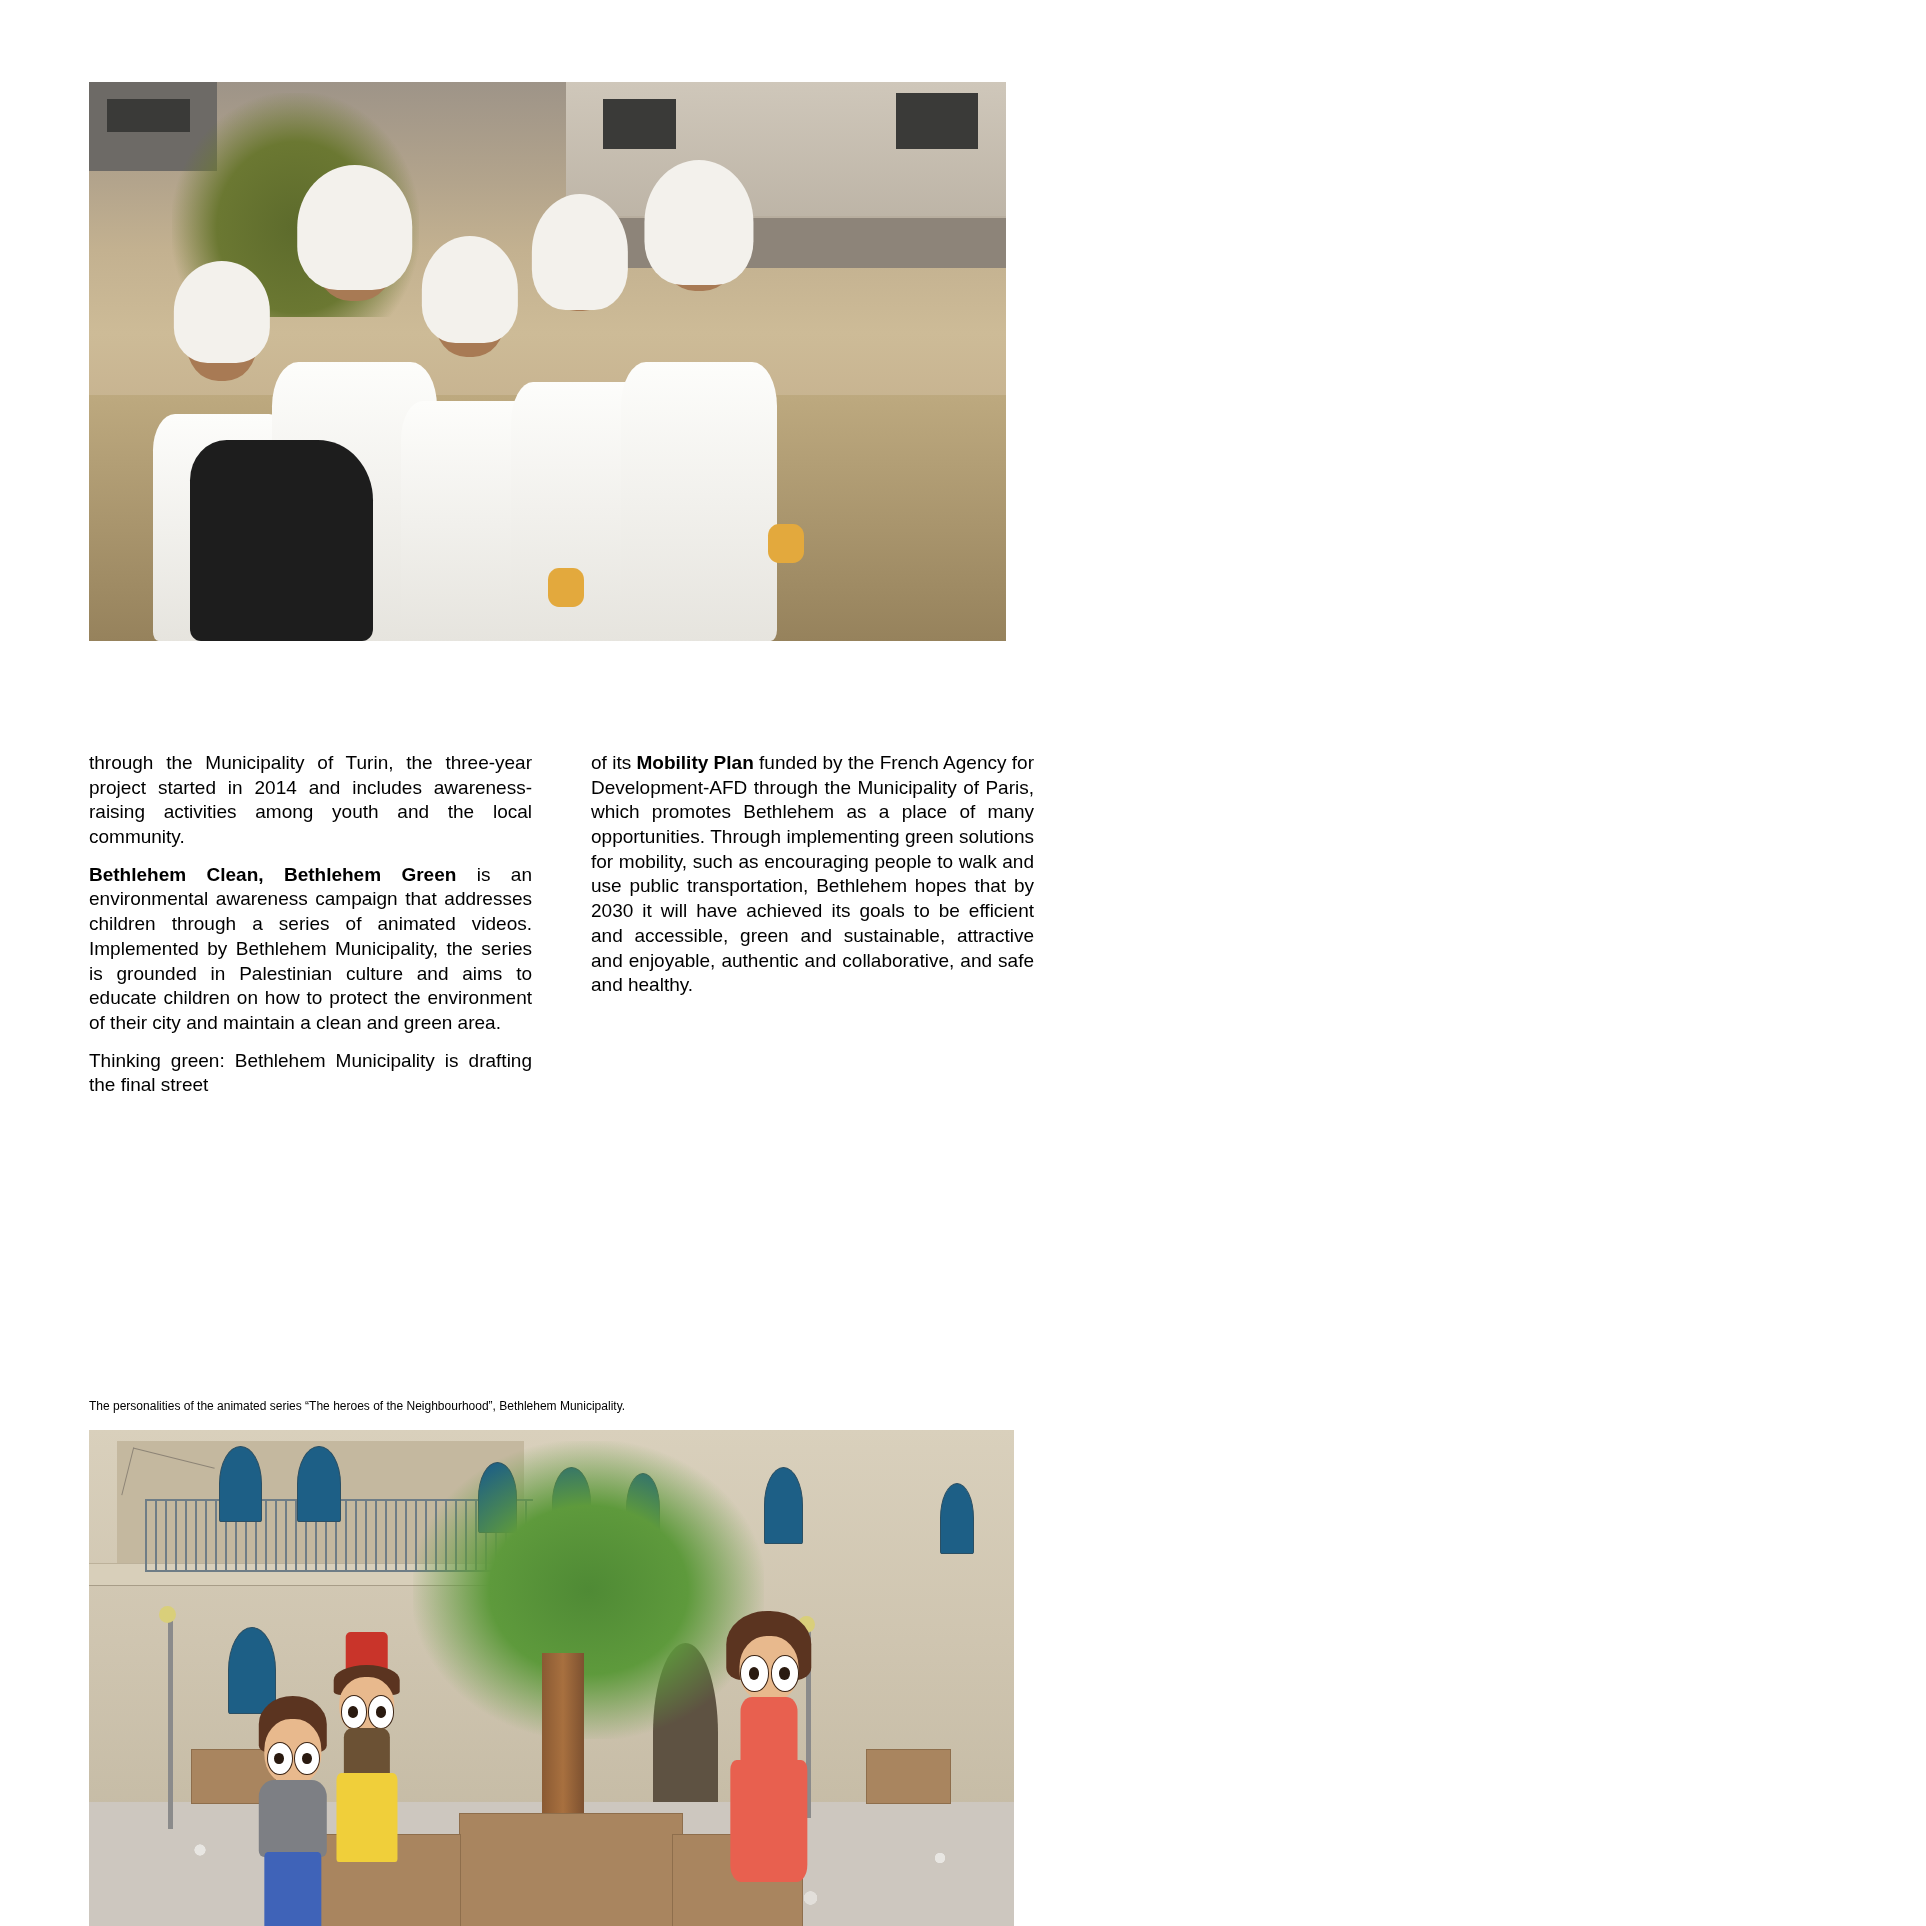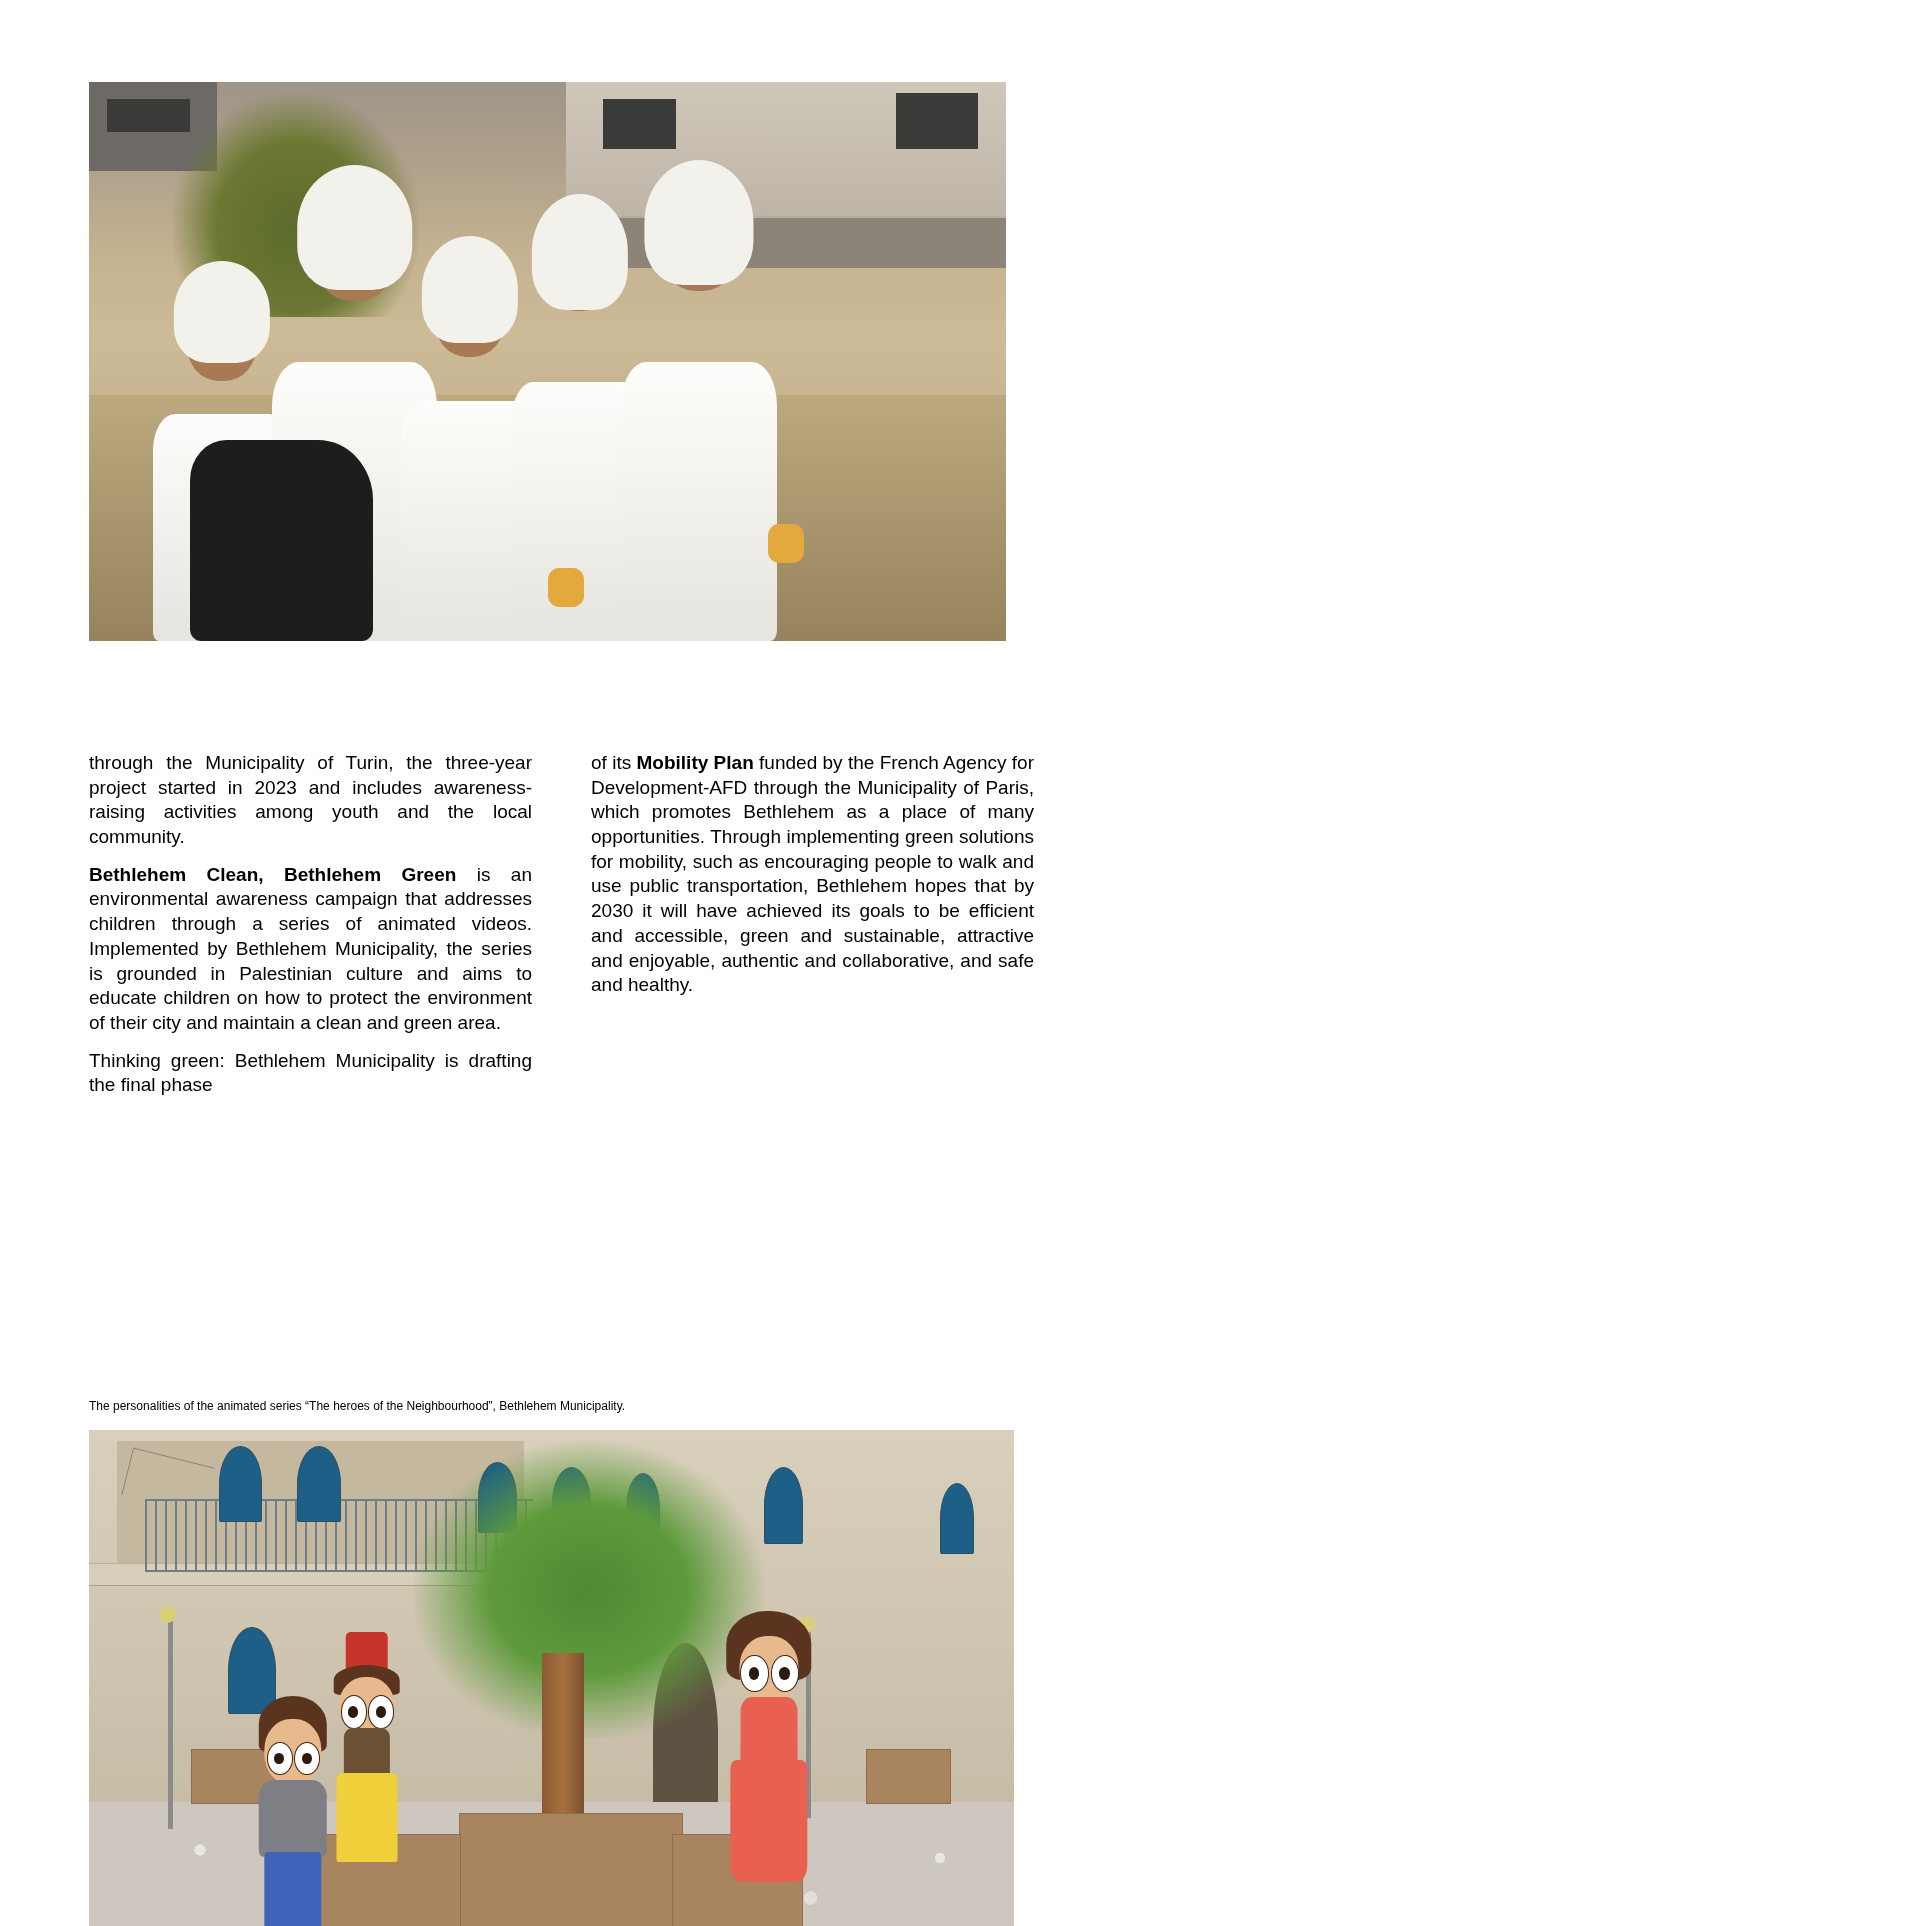--- a/index.html
+++ b/index.html
@@ -144,23 +144,23 @@
       <div class="kid-head" style="top:8%;width:50%;"></div>
       <div class="kid-cap" style="top:0%;"></div>
     </div>
     <div class="ph1-bag"></div>
     <div class="ph1-glove" style="left:74%;bottom:14%;"></div>
     <div class="ph1-glove" style="left:50%;bottom:6%;"></div>
   </div>
 
 
   <div id="col-l1">
-    <p class="para">through the Municipality of Turin, the three-year project started in 2023 and includes awareness-raising activities among youth and the local community.</p>
+    <p class="para">through the Municipality of Turin, the three-year project started in 2014 and includes awareness-raising activities among youth and the local community.</p>
     <p class="para"><b>Bethlehem Clean, Bethlehem Green</b><span> is an environmental awareness campaign that addresses children through a series of animated videos. Implemented by Bethlehem Municipality, the series is grounded in Palestinian culture and aims to educate children on how to protect the environment of their city and maintain a clean and green area.</span></p>
-    <p class="para">Thinking green: Bethlehem Municipality is drafting the final phase</p>
+    <p class="para">Thinking green: Bethlehem Municipality is drafting the final street</p>
   </div>
 
   <div id="col-l2">
     <p class="para"><span>of its </span><b>Mobility Plan</b><span> funded by the French Agency for Development-AFD through the Municipality of Paris, which promotes Bethlehem as a place of many opportunities. Through implementing green solutions for mobility, such as encouraging people to walk and use public transportation, Bethlehem hopes that by 2030 it will have achieved its goals to be efficient and accessible, green and sustainable, attractive and enjoyable, authentic and collaborative, and safe and healthy.</span></p>
   </div>
 
   <div id="cap-heroes">
     <p class="caption">The personalities of the animated series “The heroes of the Neighbourhood”, Bethlehem Municipality.</p>
   </div>
 

